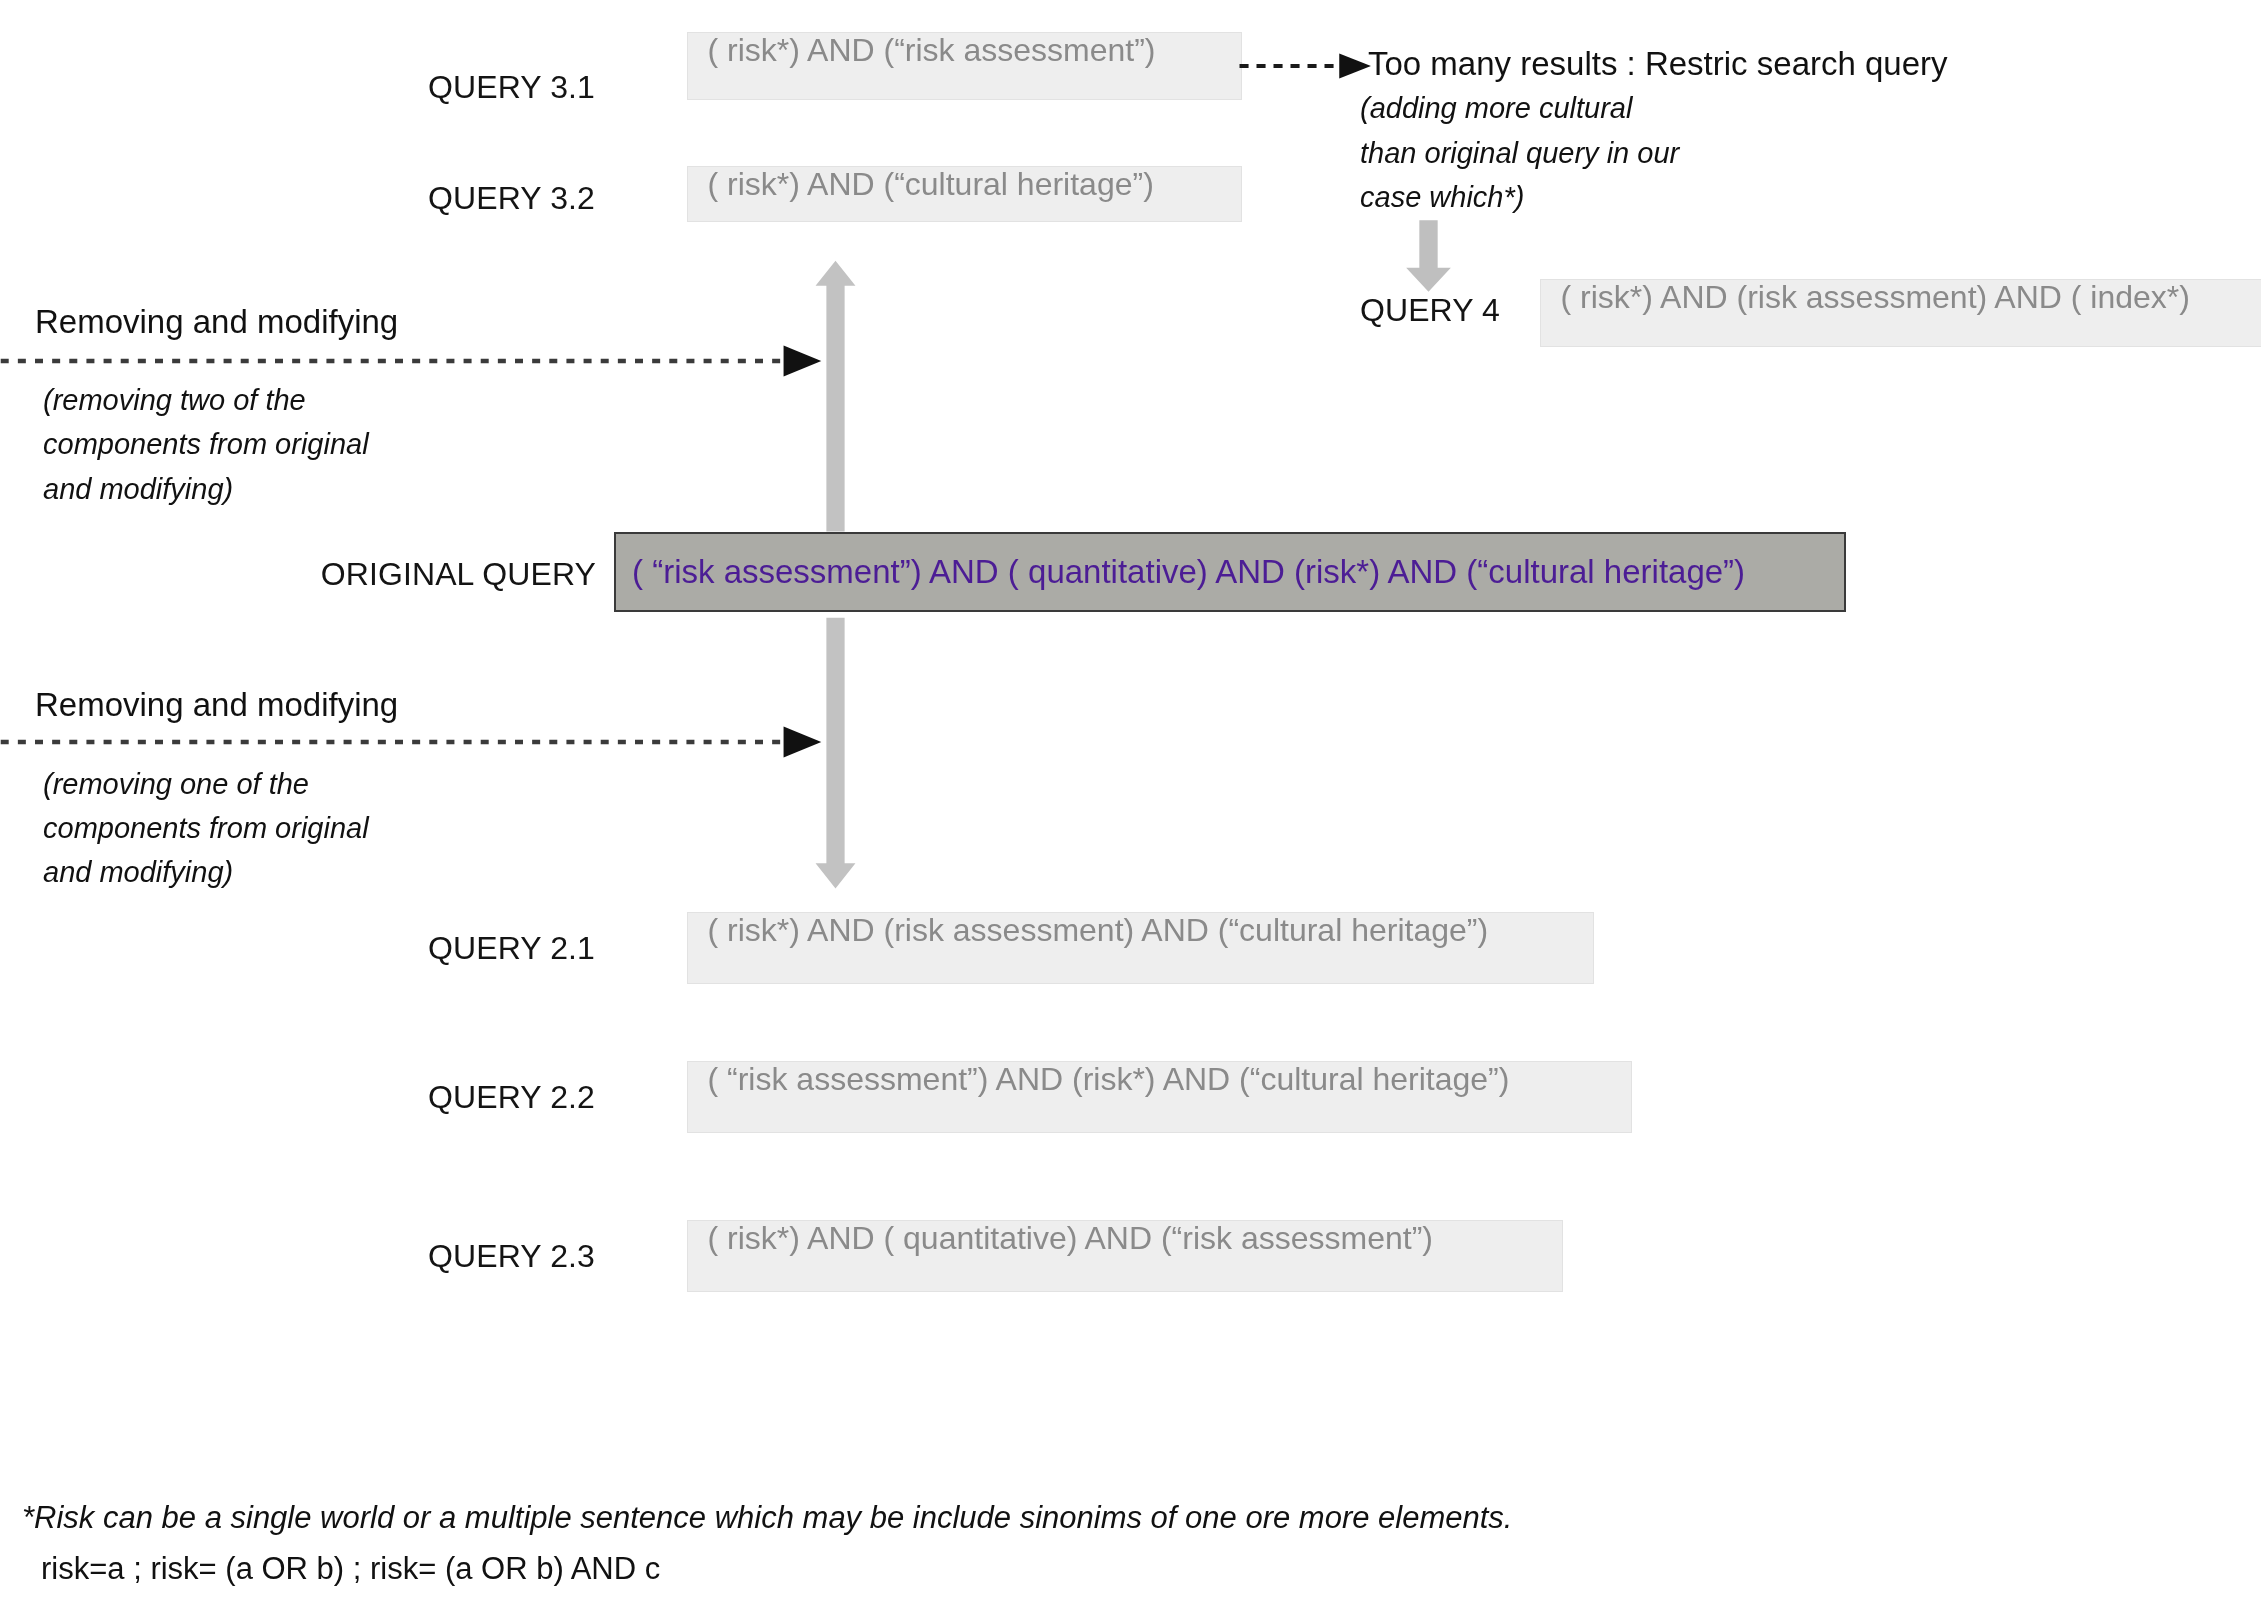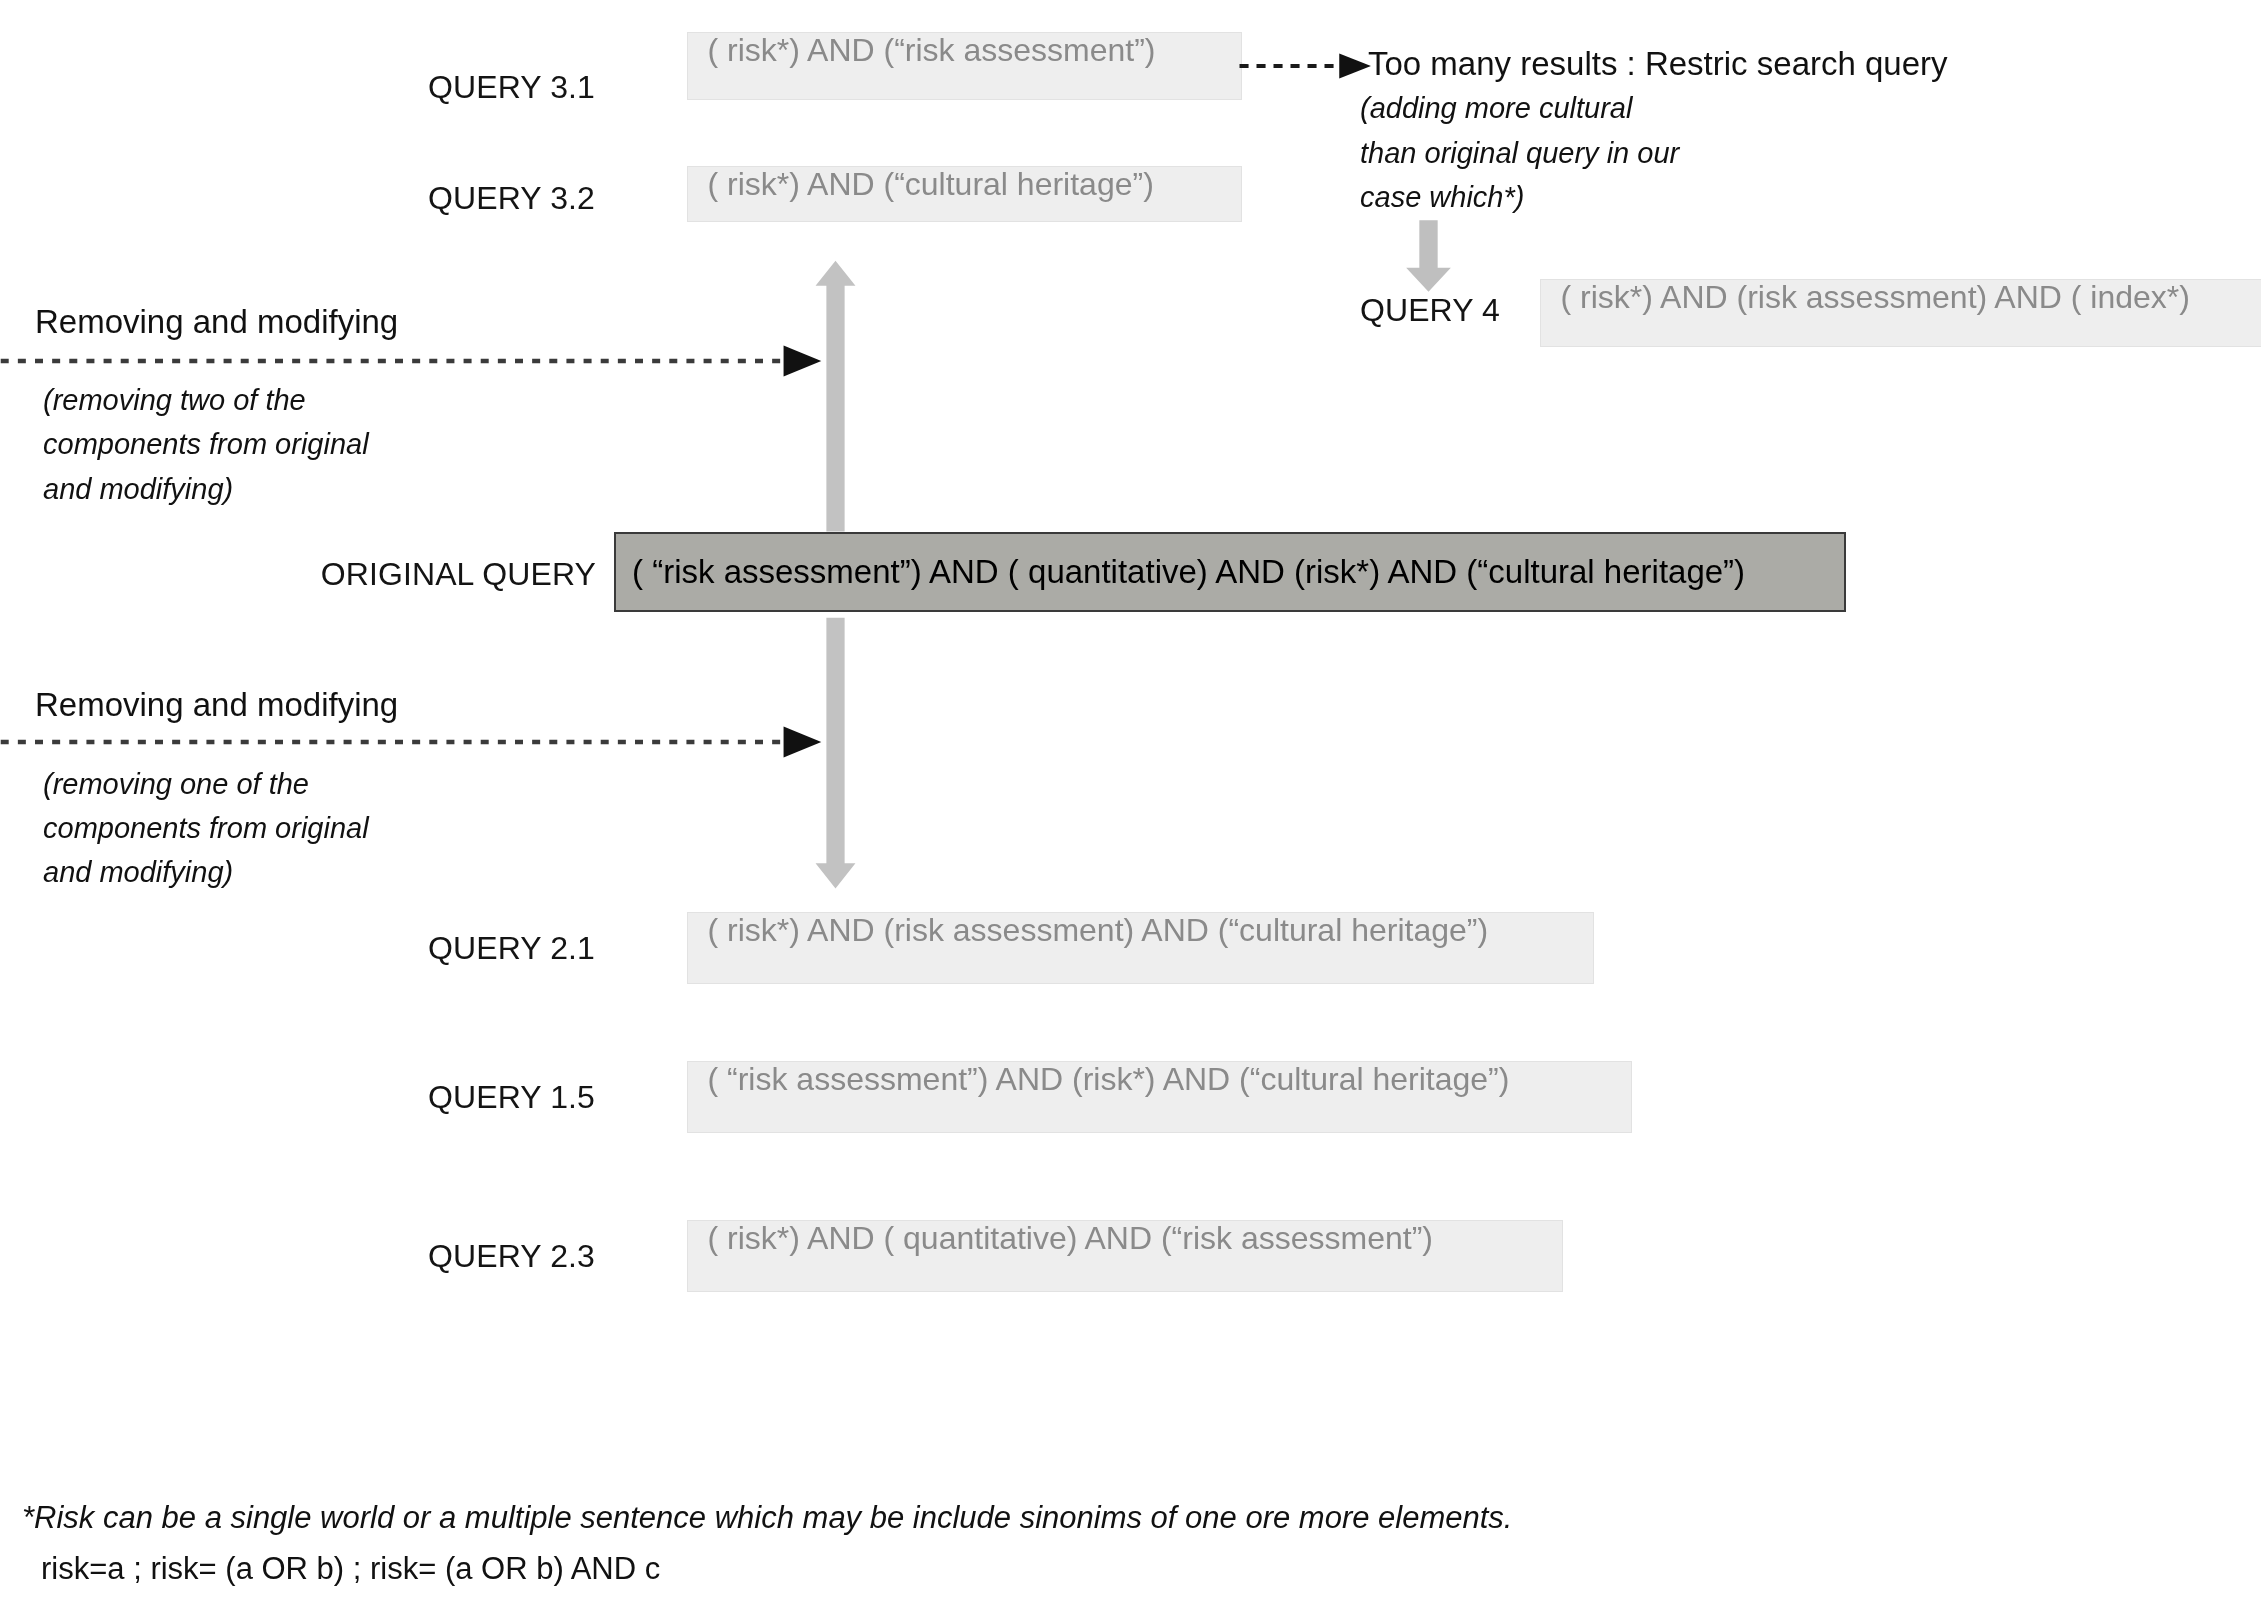--- a/index.html
+++ b/index.html
@@ -50,21 +50,21 @@
   .origbox {
     background: #ababa6;
     border: 2.9px solid #3a3a3a;
     box-sizing: border-box;
     display: flex;
     align-items: center;
     padding: 0 16px;
   }
   .origbox .qtext {
     font-size: 33px;
-    color: #000000;
+    color: #4c1d95;
     white-space: nowrap;
   }
 
   
   .note-head {
     font-size: 33px;
     color: #111111;
     white-space: nowrap;
   }
   .note-ital {
@@ -178,21 +178,21 @@
   <div class="abs note-ital" style="left:43px; top:766px;">(removing one of the</div>
   <div class="abs note-ital" style="left:43px; top:810px;">components from original</div>
   <div class="abs note-ital" style="left:43px; top:854px;">and modifying)</div>
 
   <div class="abs qlabel" style="left:343px; top:930px; width:252px;">QUERY 2.1</div>
 
   <div class="abs qbox" style="left:687px; top:912px; width:907px; height:72px;">
     <span class="qtext">( risk*) AND (risk assessment) AND (“cultural heritage”)</span>
   </div>
 
-  <div class="abs qlabel" style="left:343px; top:1079px; width:252px;">QUERY 1.5</div>
+  <div class="abs qlabel" style="left:343px; top:1079px; width:252px;">QUERY 2.2</div>
 
   <div class="abs qbox" style="left:687px; top:1061px; width:945px; height:72px;">
     <span class="qtext">( “risk assessment”) AND (risk*) AND (“cultural heritage”)</span>
   </div>
 
   <div class="abs qlabel" style="left:343px; top:1238px; width:252px;">QUERY 2.3</div>
 
   <div class="abs qbox" style="left:687px; top:1220px; width:876px; height:72px;">
     <span class="qtext">( risk*) AND ( quantitative) AND (“risk assessment”)</span>
   </div>

